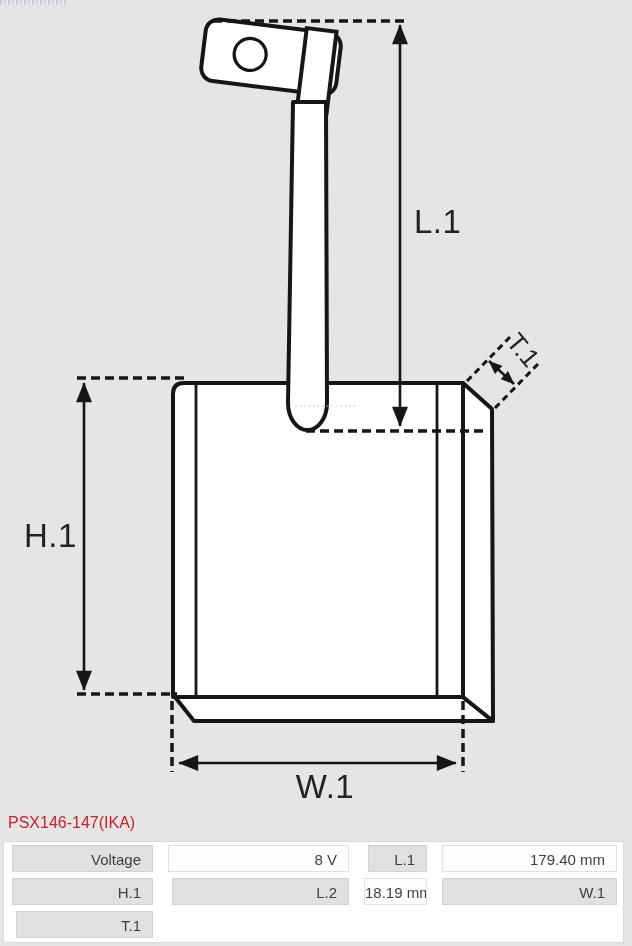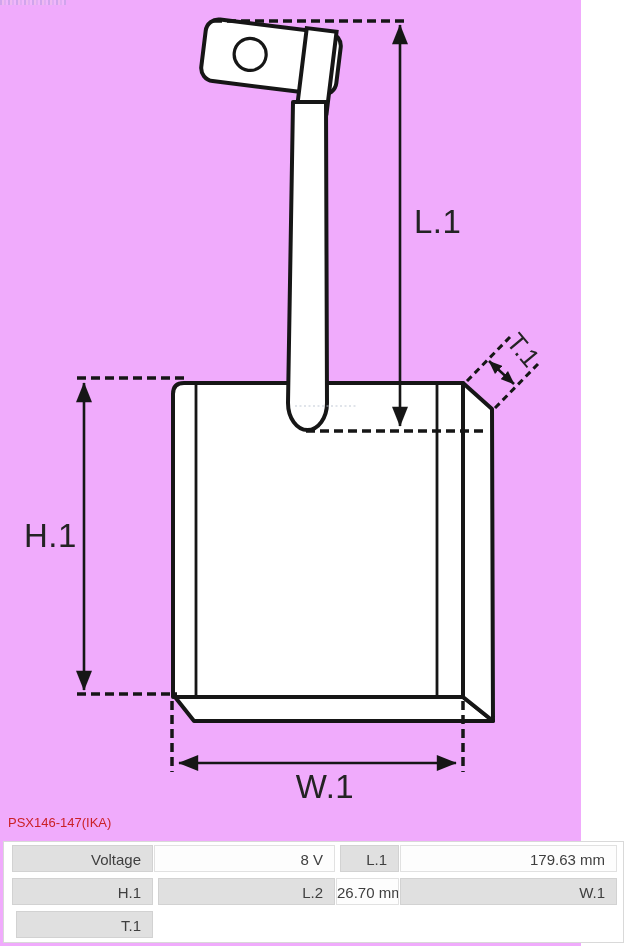--- a/index.html
+++ b/index.html
@@ -1,20 +1,20 @@
 <!DOCTYPE html>
 <html><head>
 <meta charset="utf-8">
 <style>
   html,body { margin:0; padding:0; }
   body {
     width:632px; height:946px; background:#ffffff; overflow:hidden;
     font-family:"Liberation Sans", sans-serif;
   }
-  .page { position:relative; width:581px; height:946px; background:#f0abfc; }
+  .page { position:relative; width:632px; height:946px; background:#e5e5e5; }
 
   .edge-artifact {
     position:absolute; left:0; top:0; width:66px; height:5px; opacity:.45;
     background:repeating-linear-gradient(90deg,
       rgba(110,145,190,.55) 0 2px, rgba(235,228,205,.55) 2px 4px,
       rgba(160,180,210,.45) 4px 6px, rgba(250,250,250,.3) 6px 8px);
   }
 
   svg.diagram { position:absolute; left:0; top:0; display:block; }
   .ln   { stroke:#161616; fill:none; }
@@ -25,31 +25,31 @@
   .dim-label {
     font-family:"Liberation Sans", sans-serif; font-size:33px; fill:#232323;
     letter-spacing:.5px;
   }
   .dim-label-sm {
     font-family:"Liberation Sans", sans-serif; font-size:26px; fill:#232323;
   }
 
   .product-code {
     position:absolute; left:8px; top:810px; width:616px;
-    font-size:13px; line-height:26px; color:#cb2127; cursor:pointer;
+    font-size:16px; line-height:26px; color:#cb2127; cursor:pointer;
     white-space:nowrap;
   }
 
   .spec-table {
     position:absolute; left:3px; top:841px; width:621px; box-sizing:border-box;
     background:#ffffff; border:1px solid #d9d9d9;
     padding:3px 6px 4px 8px;
     display:grid;
     grid-template-columns:141px 181px 63px 1fr;
-    gap:6px 1px;
+    gap:6px 15px;
     font-size:15px; color:#3f3f3f;
   }
   .cell {
     height:27px; line-height:27px; box-sizing:border-box;
     text-align:right; padding-right:11px; white-space:nowrap; overflow:hidden;
   }
   .cell.label {
     background:#e0e0e0; border:1px solid #d2d2d2;
   }
   .cell.value {
@@ -120,23 +120,23 @@
     </g>
   </svg>
 
   <div class="product-code" style="color: rgb(203, 33, 39);">PSX146-147(IKA)</div>
 
   <div class="spec-table">
 
     <div class="cell label">Voltage</div>
     <div class="cell value">8 V</div>
     <div class="cell label c3">L.1</div>
-    <div class="cell value">179.63 mm</div>
+    <div class="cell value">179.40 mm</div>
 
     <div class="cell label">H.1</div>
     <div class="cell label c3">L.2</div>
-    <div class="cell value">26.70 mm</div>
+    <div class="cell value">18.19 mm</div>
 
     <div class="cell label">W.1</div>
     <div class="cell label c3">T.1</div>
   </div>
 
 </div>
 
 </body></html>

